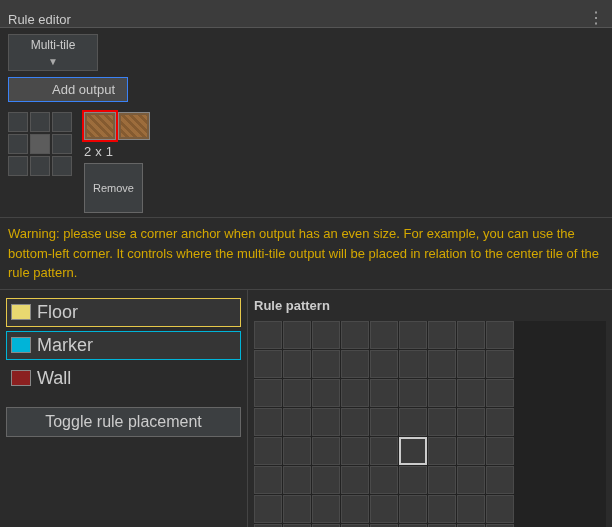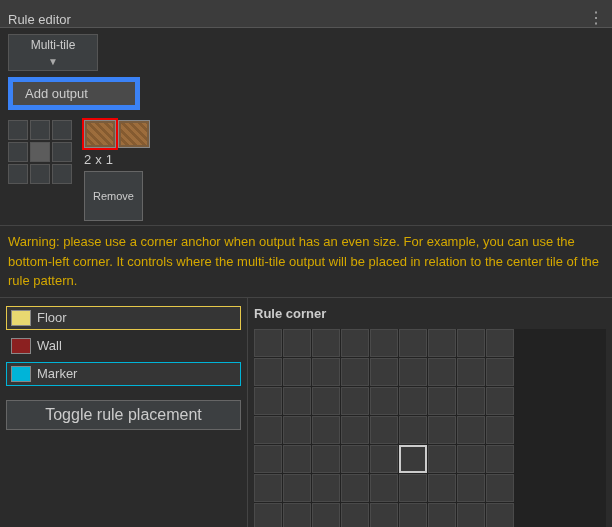--- a/index.html
+++ b/index.html
@@ -62,26 +62,26 @@
       flex-direction: column;
     }
     .dropdown .arrow {
       font-size: 10px;
       color: #aaa;
     }
 
     .add-output-btn {
       background: #4a4a4a;
       color: #cccccc;
-      border: 5px solid #3b82f6;
+      border: 1px solid #3b82f6;
       padding: 4px 12px;
       font-size: 13px;
       cursor: pointer;
-      width: 132px;
-      text-align: left;
+      width: 120px;
+      text-align: right;
     }
 
     
     .output-section {
       padding: 4px 8px 4px 8px;
       display: flex;
       align-items: flex-start;
       gap: 12px;
     }
 
@@ -211,21 +211,21 @@
     }
 
     .tile-color-box {
       width: 20px;
       height: 16px;
       border: 1px solid #888;
       flex-shrink: 0;
     }
 
     .tile-label {
-      font-size: 13px;
+      font-size: 18px;
       color: #cccccc;
     }
 
     .toggle-btn {
       background: #3c3f41;
       color: #cccccc;
       border: 1px solid #666;
       padding: 5px 10px;
       font-size: 16px;
       cursor: pointer;
@@ -317,36 +317,36 @@
 <div class="main-content">
 
   <div class="left-panel">
     <div class="tile-list">
 
       <div class="tile-item selected-floor">
         <div class="tile-color-box" style="background:#e8d870;"></div>
         <span class="tile-label">Floor</span>
       </div>
 
+      <div class="tile-item selected-marker">
+        <div class="tile-color-box" style="background:#00b4d8;"></div>
+        <span class="tile-label">Marker</span>
+      </div>
+
       <div class="tile-item">
         <div class="tile-color-box" style="background:#8b2020;"></div>
         <span class="tile-label">Wall</span>
       </div>
 
-      <div class="tile-item selected-marker">
-        <div class="tile-color-box" style="background:#00b4d8;"></div>
-        <span class="tile-label">Marker</span>
-      </div>
-
     </div>
     <button class="toggle-btn">Toggle rule placement</button>
   </div>
 
   <div class="right-panel">
-    <div class="panel-title">Rule corner</div>
+    <div class="panel-title">Rule pattern</div>
     <div class="rule-grid-container">
       <div class="rule-grid" id="rule-grid">
 
       <div class="rule-cell"></div>
           <div class="rule-cell"></div>
           <div class="rule-cell"></div>
           <div class="rule-cell"></div>
           <div class="rule-cell"></div>
           <div class="rule-cell"></div>
           <div class="rule-cell"></div>

